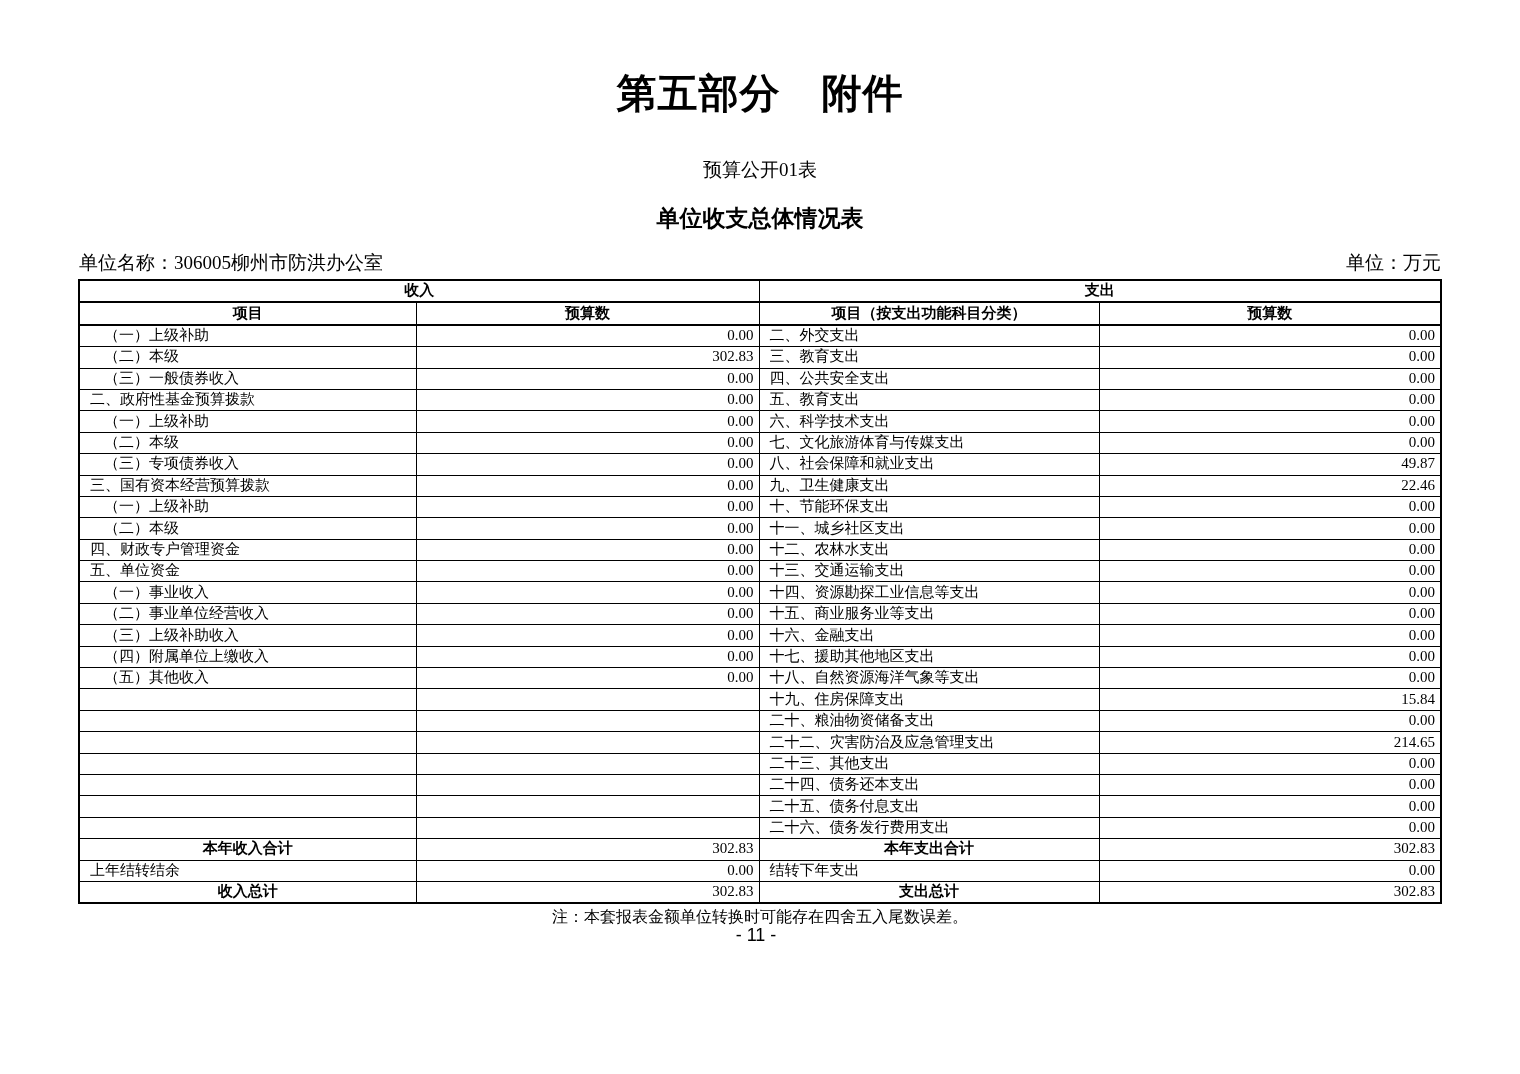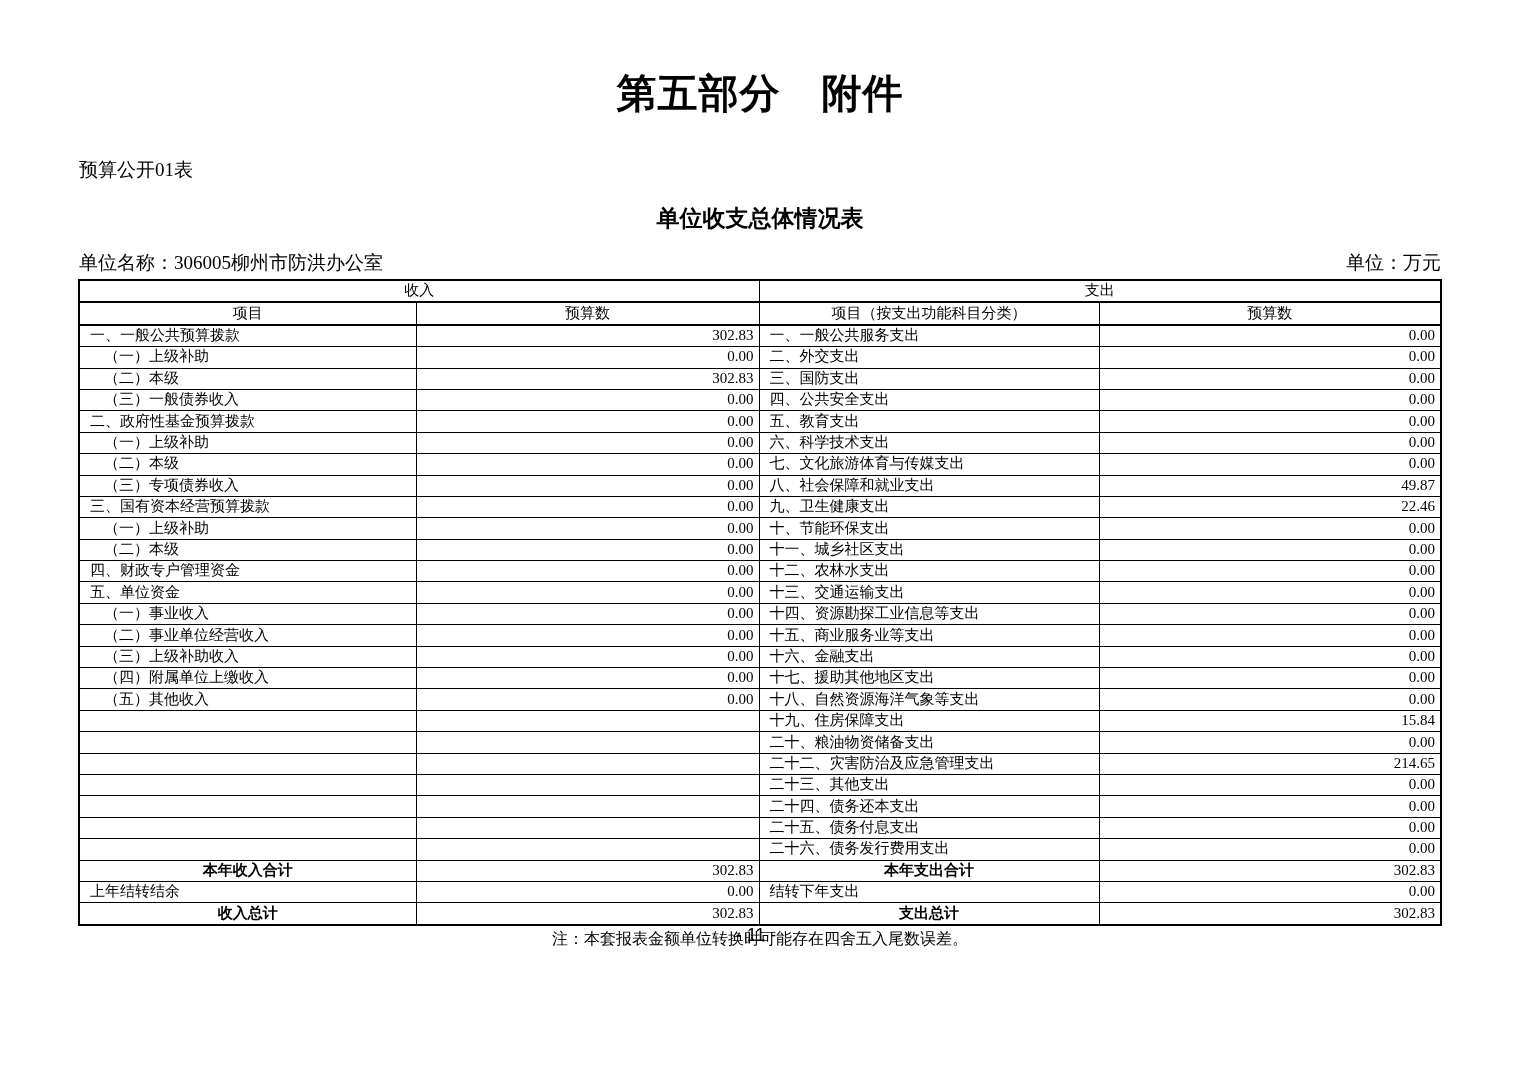--- a/index.html
+++ b/index.html
@@ -10,21 +10,21 @@
     position:relative;overflow:hidden;
   }
   .page{position:relative;width:1520px;height:962px;}
   .doc-title{
     margin:0;padding-top:66px;
     text-align:center;
     font-size:40px;font-weight:bold;letter-spacing:1px;
   }
   .form-label{
     width:1362px;margin:36px auto 0;
-    text-align:left;font-size:19px;
+    text-align:center;font-size:19px;
   }
   .table-title{
     margin:20px 0 0;text-align:center;
     font-size:23px;font-weight:bold;
   }
   .meta-row{
     width:1362px;margin:16px auto 3px;
     display:flex;justify-content:space-between;
     font-size:19px;
   }
@@ -34,21 +34,21 @@
     border:2px solid #000;
   }
   .budget-table th,.budget-table td{
     border:1px solid #000;
     height:20.4px;
     padding:0;
     font-size:15px;
     line-height:1.05;
     white-space:nowrap;overflow:hidden;
   }
-  .budget-table th{font-weight:normal;text-align:center;}
+  .budget-table th{font-weight:bold;text-align:center;}
   .budget-table thead tr th{border-bottom:2px solid #000;}
   td.cell-item{text-align:left;padding-left:10px;}
   td.cell-item.indent{padding-left:24px;}
   td.cell-value{text-align:right;padding-right:5px;}
   td.cell-item.total{text-align:center;font-weight:bold;padding-left:0;}
   .note{
     width:1362px;margin:3px auto 0;
     font-size:16px;text-align:center;
   }
   .page-number{
@@ -88,35 +88,29 @@
       </tr>
       <tr>
         <th>项目</th>
         <th>预算数</th>
         <th>项目（按支出功能科目分类）</th>
         <th>预算数</th>
       </tr>
     </thead>
     <tbody>
         <tr>
-          <td class="cell-item">一、一般公共预算拨款</td>
-          <td class="cell-value">302.83</td>
-          <td class="cell-item">一、一般公共服务支出</td>
-          <td class="cell-value">0.00</td>
-        </tr>
-        <tr>
           <td class="cell-item indent">（一）上级补助</td>
           <td class="cell-value">0.00</td>
           <td class="cell-item">二、外交支出</td>
           <td class="cell-value">0.00</td>
         </tr>
         <tr>
           <td class="cell-item indent">（二）本级</td>
           <td class="cell-value">302.83</td>
-          <td class="cell-item">三、国防支出</td>
+          <td class="cell-item">三、教育支出</td>
           <td class="cell-value">0.00</td>
         </tr>
         <tr>
           <td class="cell-item indent">（三）一般债券收入</td>
           <td class="cell-value">0.00</td>
           <td class="cell-item">四、公共安全支出</td>
           <td class="cell-value">0.00</td>
         </tr>
         <tr>
           <td class="cell-item">二、政府性基金预算拨款</td>

